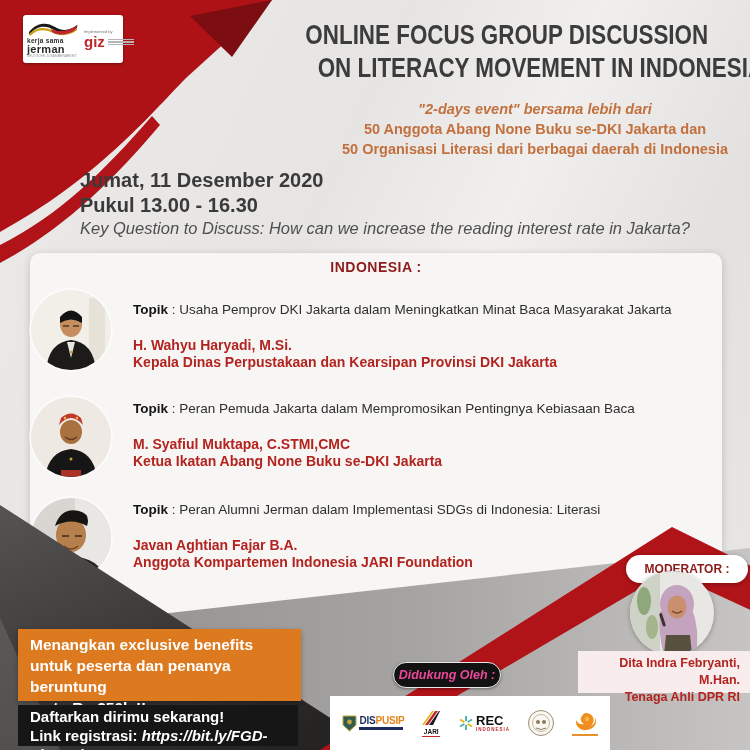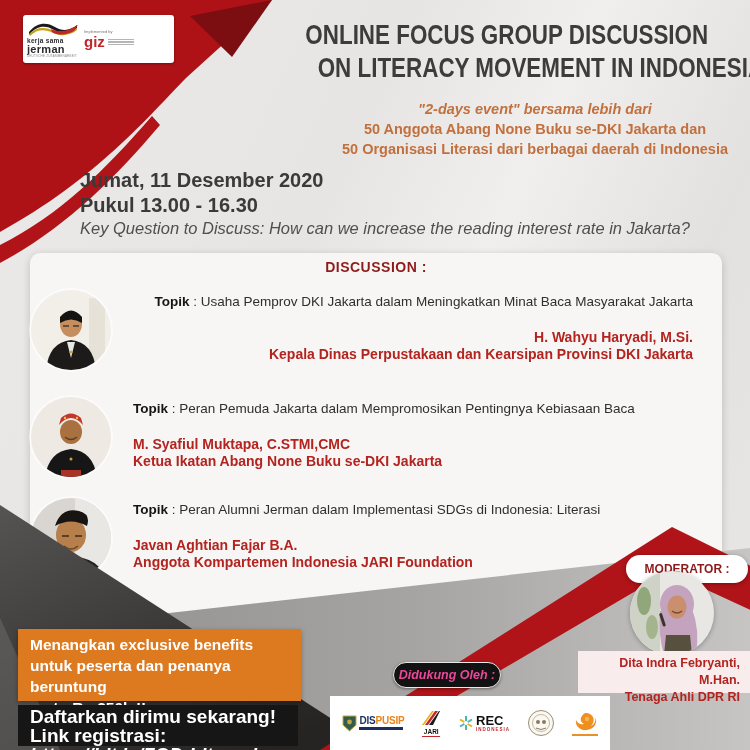--- a/index.html
+++ b/index.html
@@ -2,21 +2,21 @@
 <html><head>
 <meta charset="utf-8">
 <style>
   html,body{margin:0;padding:0;background:#888;}
   #poster{position:relative;width:750px;height:750px;overflow:hidden;
     font-family:"Liberation Sans",sans-serif;
     background:linear-gradient(115deg,#eceae8 0%,#e6e5e3 38%,#f0efed 55%,#e2e1df 75%,#e9e8e6 100%);}
   .abs{position:absolute;}
   svg{display:block;}
   
-  #logo-card{left:23px;top:15px;width:151px;height:48px;background:#fff;border-radius:3px;
+  #logo-card{left:23px;top:15px;width:100px;height:48px;background:#fff;border-radius:3px;
     box-shadow:0 1px 3px rgba(0,0,0,.35);display:flex;align-items:center;padding:2px 4px;box-sizing:border-box;gap:5px;}
   .gc-txt{line-height:1;}
   .gc-kerja{font-size:6.5px;font-weight:bold;color:#2b2b2b;letter-spacing:.3px;}
   .gc-jerman{font-size:11px;font-weight:bold;color:#2b2b2b;letter-spacing:.3px;}
   .gc-sub{font-size:3px;color:#8a8a8a;letter-spacing:.2px;}
   .giz-impl{font-size:4px;color:#777;margin-bottom:1px;}
   .giz-word{font-size:15px;font-weight:bold;color:#c0272d;line-height:.9;}
   .giz-lines span{display:block;width:26px;height:1.5px;background:#b5b5b5;margin:1px 0;}
   #title-block{left:255px;top:18px;width:495px;text-align:center;color:#3d3c3c;}
   .title-line{display:inline-block;transform:scaleX(.8);font-weight:800;font-size:28px;line-height:33px;white-space:nowrap;letter-spacing:0;}
@@ -32,21 +32,21 @@
   .speaker-photo{position:absolute;left:31px;width:80px;height:80px;border-radius:50%;overflow:hidden;box-shadow:0 0 0 2px rgba(255,255,255,.6);}
   .speaker-texts{position:absolute;left:133px;width:560px;}
   .topic-line{font-size:13.5px;color:#2f2f2f;}
   .topic-line b{color:#141414;}
   .speaker-name{margin-top:20px;font-size:14px;font-weight:800;color:#b3231f;line-height:17px;}
   .speaker-role{font-size:14px;font-weight:800;color:#b3231f;line-height:17px;}
   
   #promo-box{left:18px;top:629px;width:283px;height:72px;background:#dd7a1f;color:#fff;
     font-weight:800;font-size:15.5px;line-height:21px;padding:5px 12px;box-sizing:border-box;box-shadow:0 2px 5px rgba(0,0,0,.3);}
   #reg-box{left:18px;top:705px;width:280px;height:41px;background:#161616;color:#fff;
-    font-weight:800;font-size:19px;line-height:19px;padding:2px 12px;box-sizing:border-box;}
+    font-weight:800;font-size:15px;line-height:19px;padding:2px 12px;box-sizing:border-box;}
   #reg-box .link{font-style:italic;}
   #didukung-pill{left:393px;top:662px;width:106px;height:24px;background:#121212;border:1px solid #e9e9e9;border-radius:13px;
     color:#ec4899;font-weight:800;font-size:12.5px;display:flex;align-items:center;justify-content:center;box-shadow:0 1px 3px rgba(0,0,0,.4);font-style:italic;}
   #logo-strip{left:330px;top:696px;width:280px;height:54px;background:#fff;display:flex;align-items:center;justify-content:space-around;padding:4px 4px;box-sizing:border-box;}
   .logo-cell{display:flex;align-items:center;gap:2px;}
   .dispusip-word{font-size:10px;font-weight:800;letter-spacing:-.2px;line-height:10px;}
   .dispusip-word .d1{color:#1d2d5e;} .dispusip-word .d2{color:#e8841c;}
   .dispusip-bar{width:44px;height:2.5px;background:#1d2d5e;margin-top:1px;}
   .jari-word{font-size:6.5px;font-weight:800;color:#111;text-align:center;line-height:6px;}
   .jari-bar{width:18px;height:1.5px;background:#c2272d;margin:1px auto 0;}
@@ -106,36 +106,36 @@
     <div>50 Organisasi Literasi dari berbagai daerah di Indonesia</div>
   </div>
 
   <div class="abs" id="date-block">
     <div>Jumat, 11 Desember 2020</div>
     <div>Pukul 13.00 - 16.30</div>
   </div>
   <div class="abs" id="key-question">Key Question to Discuss: How can we increase the reading interest rate in Jakarta?</div>
 
   <div class="abs" id="panel"></div>
-  <div class="abs" id="narasumber-heading">DISCUSSION :</div>
+  <div class="abs" id="narasumber-heading">INDONESIA :</div>
 
   <div class="abs speaker-row" style="top:290px;height:86px;">
     <div class="speaker-photo" style="top:0;">
       <svg width="80" height="80" viewBox="0 0 80 80">
         <rect width="80" height="80" fill="#f2efe9"></rect>
         <rect x="58" y="8" width="16" height="64" fill="#e7e2d8"></rect>
         <path d="M15,80 Q18,52 40,50 Q62,52 65,80 Z" fill="#1c1b1a"></path>
         <path d="M36,52 L44,52 L40,68 Z" fill="#e8e6e2"></path>
         <circle cx="40" cy="62" r="1.6" fill="#c9a43e"></circle>
         <ellipse cx="40" cy="34" rx="11" ry="13" fill="#c68d5f"></ellipse>
         <path d="M29,27 Q40,14 51,27 L51,33 Q40,26 29,33 Z" fill="#141313"></path>
         <path d="M32,36 h6 M42,36 h6" stroke="#4a3a2c" stroke-width="1.4" fill="none"></path>
       </svg>
     </div>
-    <div class="speaker-texts" style="top:4px;text-align:right;">
+    <div class="speaker-texts" style="top:12px;">
       <div class="topic-line"><b>Topik</b><span> : </span><span>Usaha Pemprov DKI Jakarta dalam Meningkatkan Minat Baca Masyarakat Jakarta</span></div>
       <div class="speaker-name">H. Wahyu Haryadi, M.Si.</div>
       <div class="speaker-role">Kepala Dinas Perpustakaan dan Kearsipan Provinsi DKI Jakarta</div>
     </div>
   </div>
 
   <div class="abs speaker-row" style="top:397px;height:86px;">
     <div class="speaker-photo" style="top:0;">
       <svg width="80" height="80" viewBox="0 0 80 80">
         <rect width="80" height="80" fill="#efe9e4"></rect>

